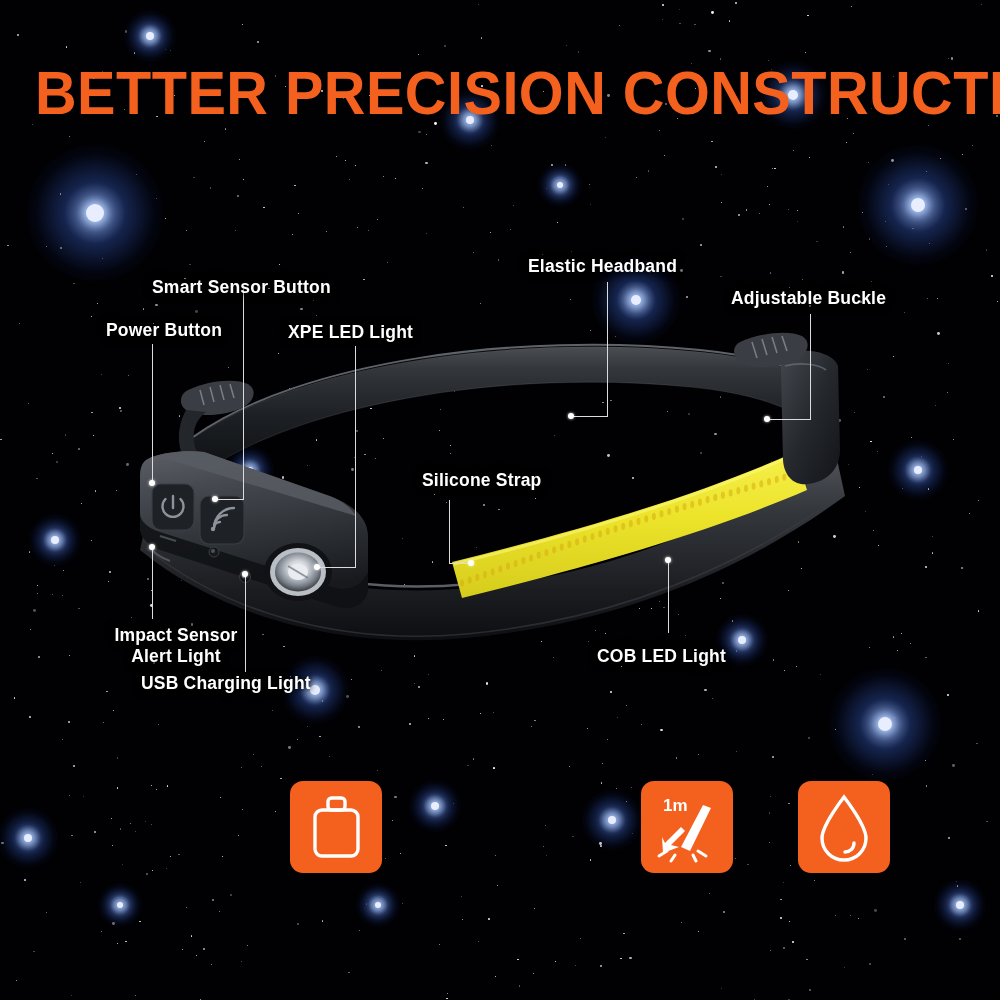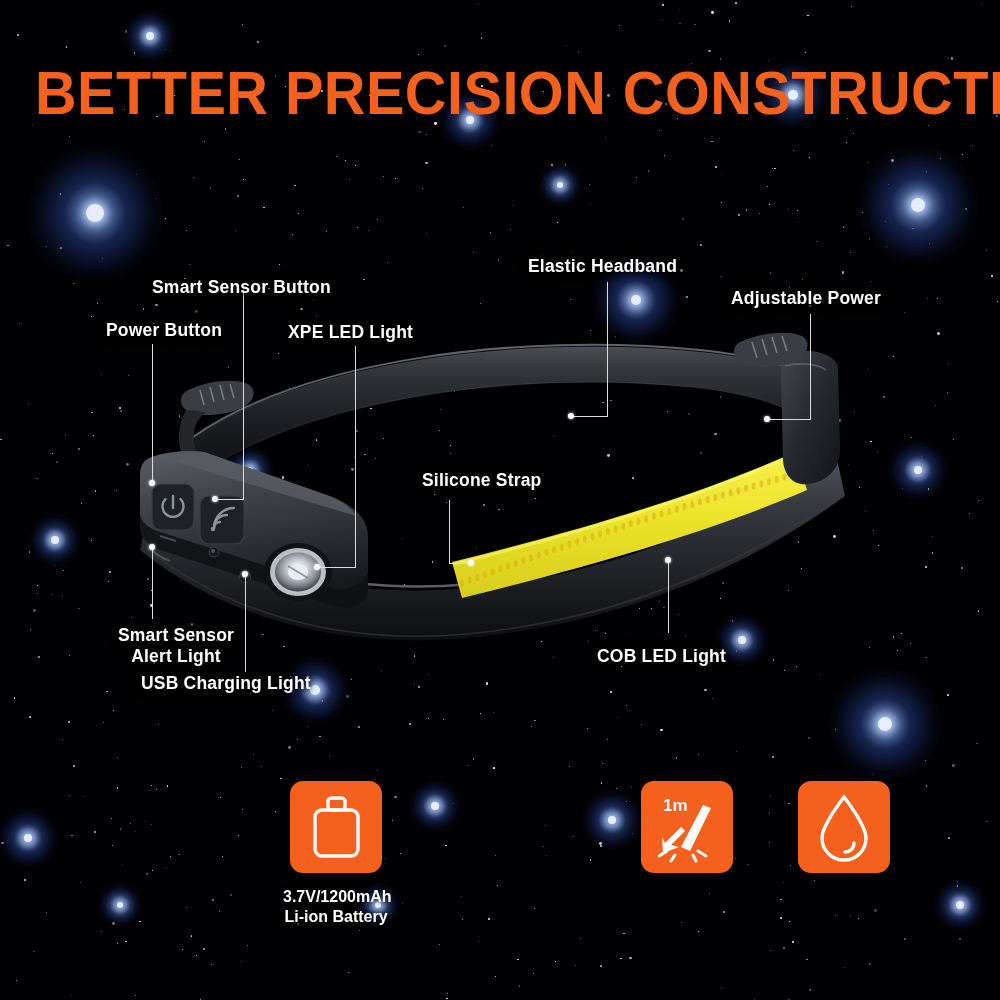--- a/index.html
+++ b/index.html
@@ -956,39 +956,37 @@
   <div class="lead v" style="left:245px;top:574px;height:98px;"></div>
   <div class="dot" style="left:242px;top:571px;"></div>
 
   <div class="lead v" style="left:668px;top:560px;height:73px;"></div>
   <div class="dot" style="left:665px;top:557px;"></div>
 
   <div class="lbl" style="left:106px;top:320px;">Power Button</div>
   <div class="lbl" style="left:152px;top:277px;">Smart Sensor Button</div>
   <div class="lbl" style="left:288px;top:322px;">XPE LED Light</div>
   <div class="lbl" style="left:528px;top:256px;">Elastic Headband</div>
-  <div class="lbl" style="left:731px;top:288px;">Adjustable Power</div>
+  <div class="lbl" style="left:731px;top:288px;">Adjustable Buckle</div>
   <div class="lbl" style="left:422px;top:470px;">Silicone Strap</div>
-  <div class="lbl c" style="left:88px;top:625px;width:176px;">Smart Sensor
+  <div class="lbl c" style="left:88px;top:625px;width:176px;">Impact Sensor
 Alert Light</div>
   <div class="lbl" style="left:141px;top:673px;">USB Charging Light</div>
   <div class="lbl" style="left:597px;top:646px;">COB LED Light</div>
 
   <div id="features">
 
 
     <div class="feat" style="left:283px;">
       <div class="tile">
         <svg viewBox="0 0 92 92" fill="none" stroke="#fff" stroke-width="3.4">
           <rect x="38" y="17" width="17" height="12" rx="3.5"></rect>
           <rect x="25" y="29" width="43" height="46" rx="7"></rect>
         </svg>
       </div>
-      <div class="ftext">3.7V/1200mAh
-Li-ion Battery</div>
     </div>
 
 
     <div class="feat" style="left:634px;">
       <div class="tile">
         <svg viewBox="0 0 92 92">
           <text x="22" y="30" fill="#fff" font-family="Liberation Sans, sans-serif" font-size="17" font-weight="bold">1m</text>
 
           <path d="M62 24 L40 66 L49 70 L70 27 Z" fill="#fff"></path>
 

